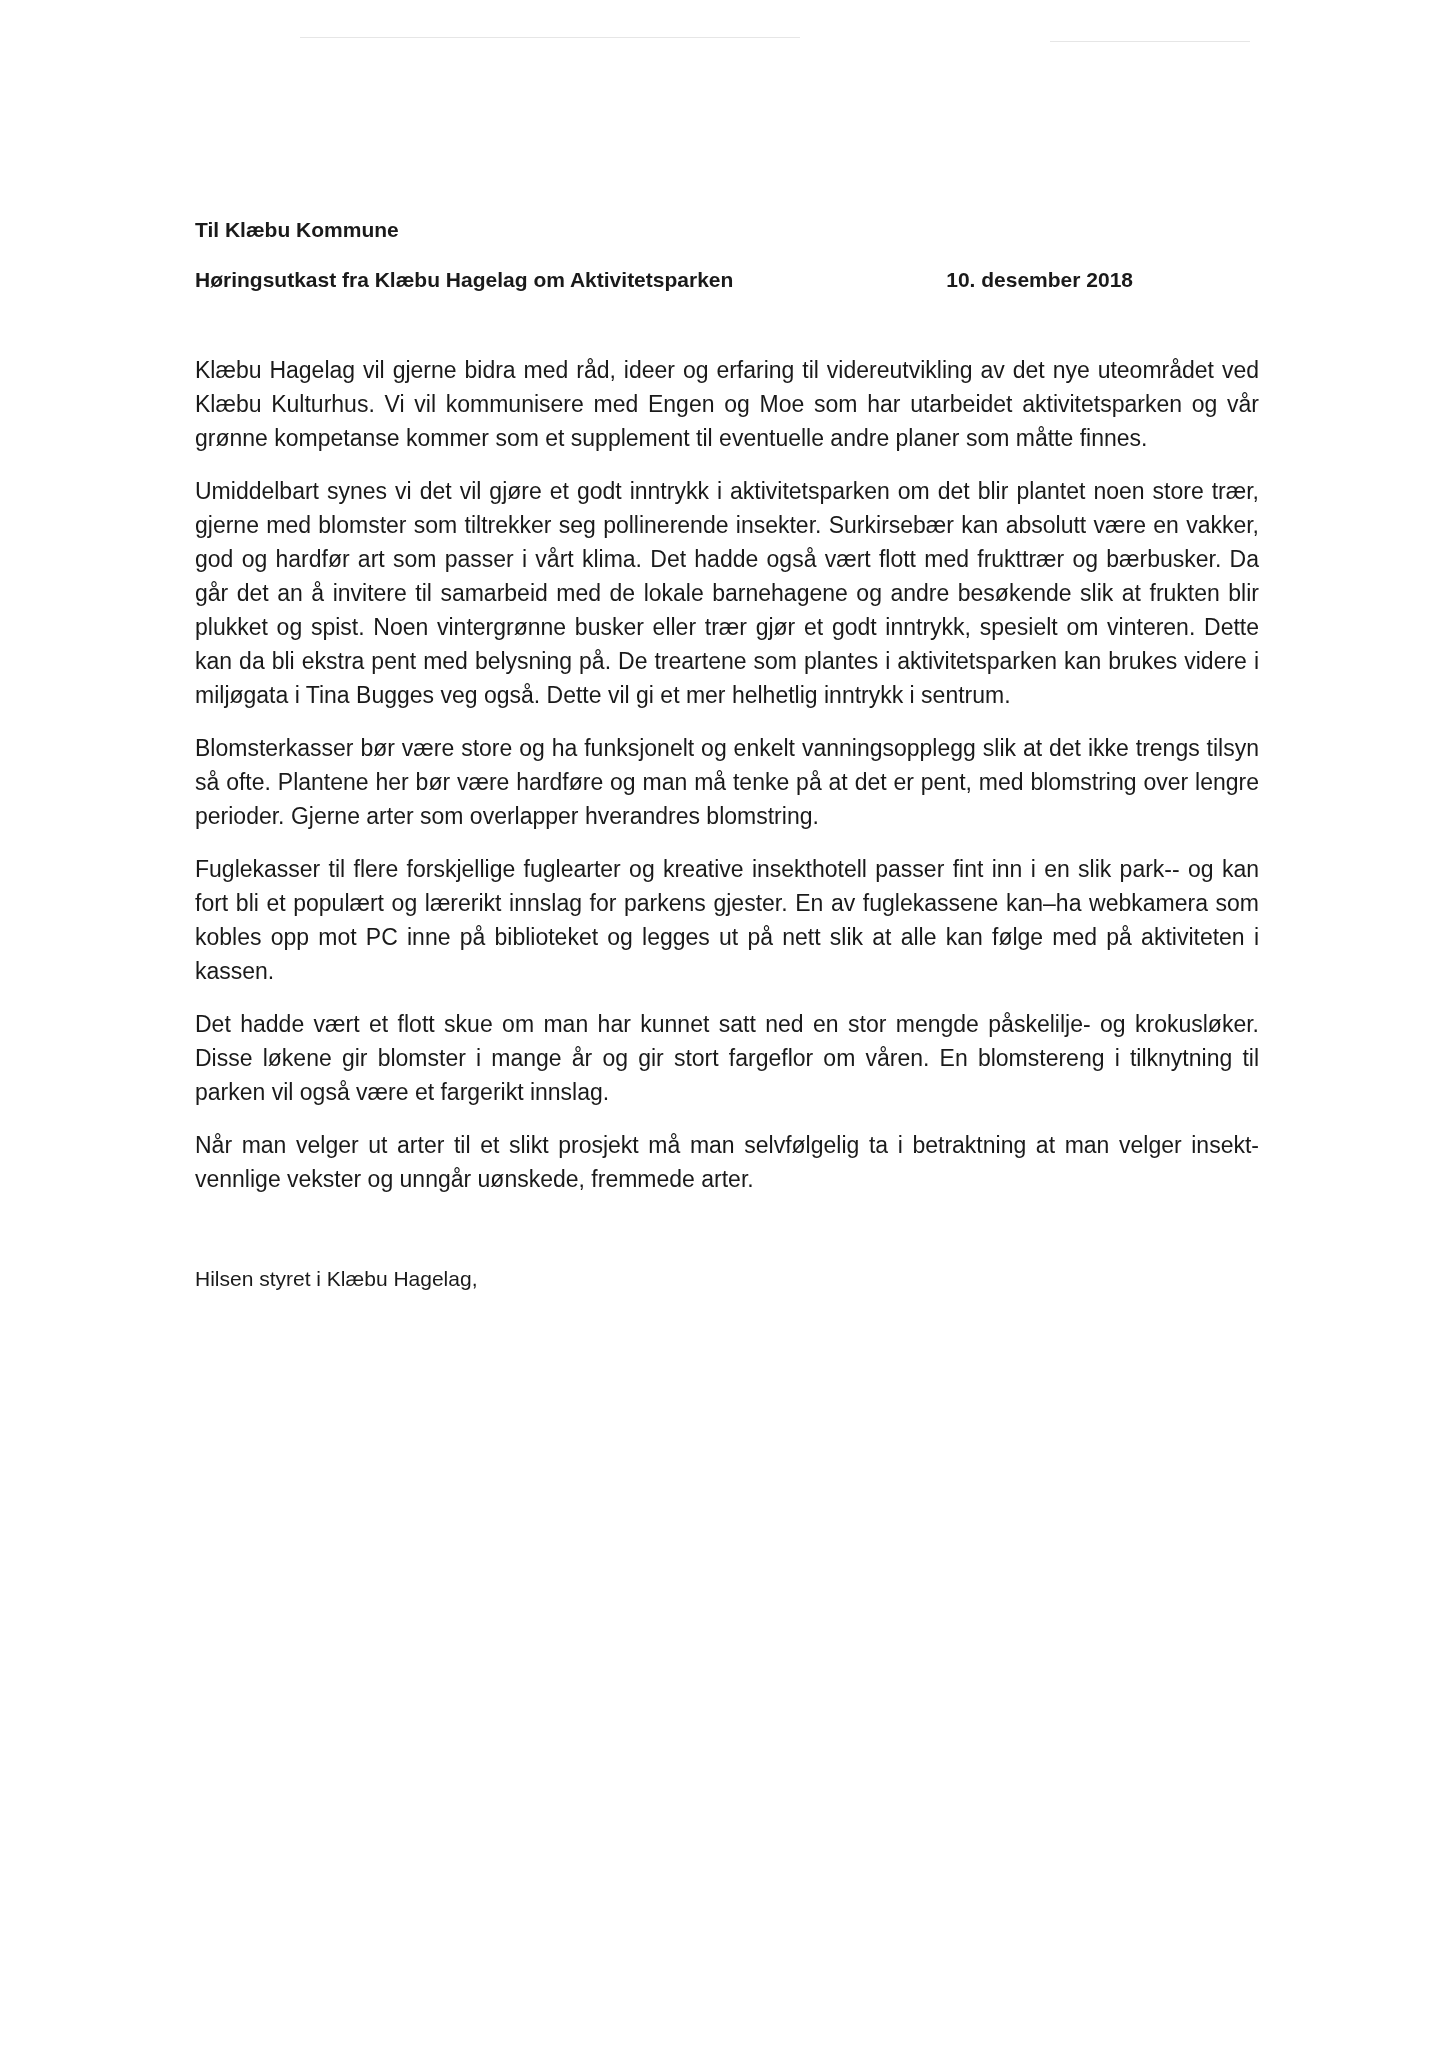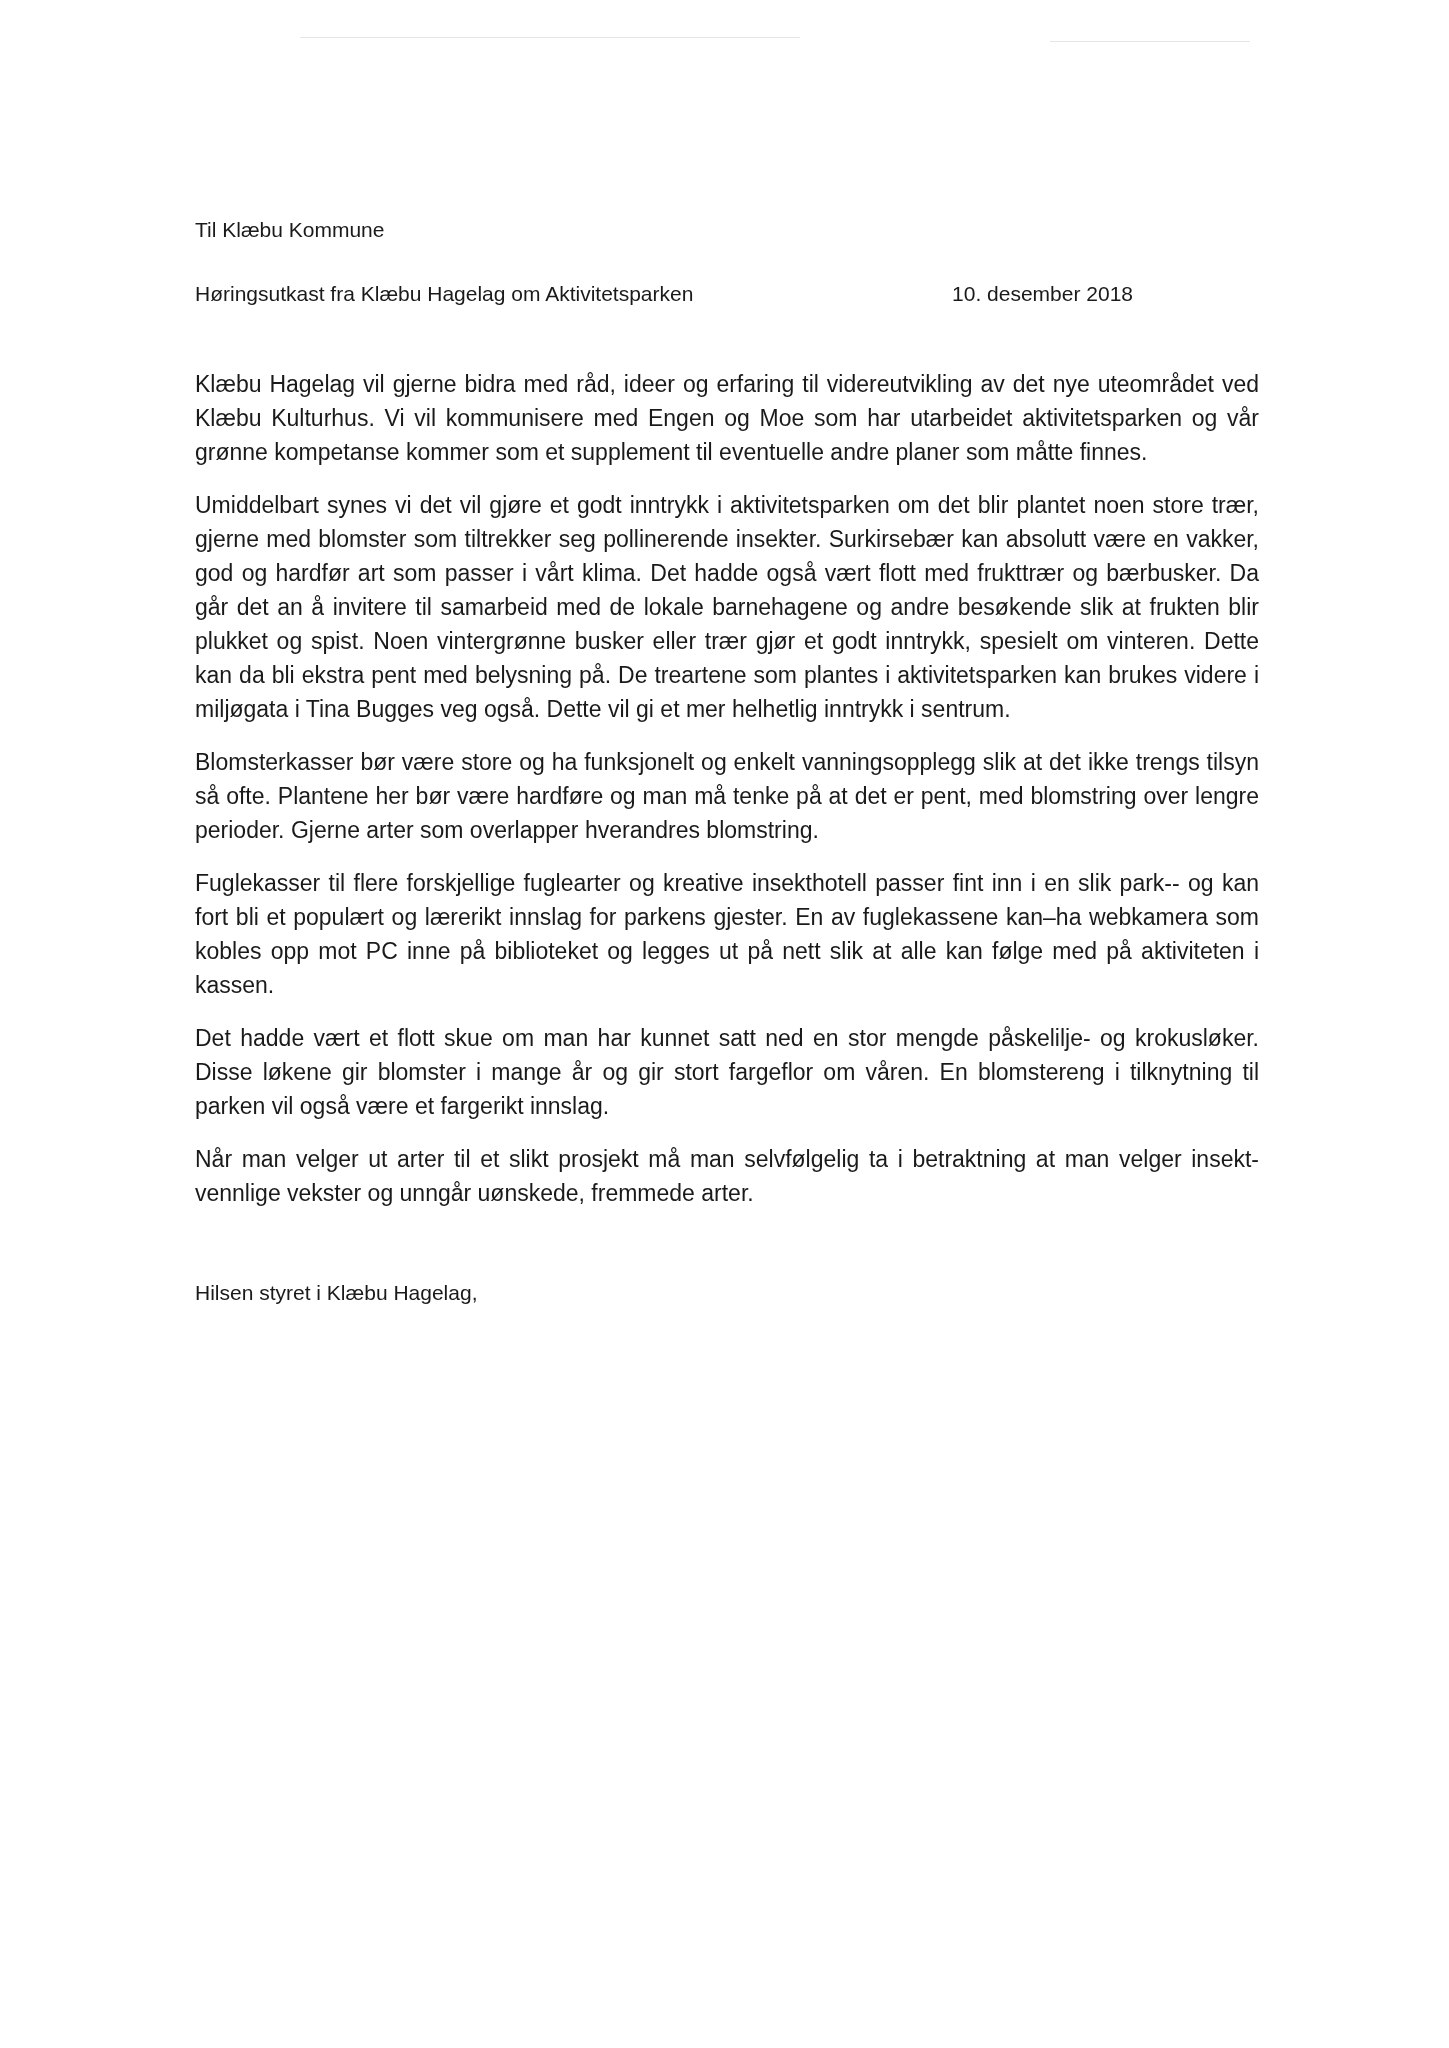--- a/index.html
+++ b/index.html
@@ -1,20 +1,20 @@
 <!DOCTYPE html>
 <html><head>
 <meta charset="utf-8">
 <style>
   html, body { margin:0; padding:0; background:#ffffff; }
   body { width:1449px; height:2048px; position:relative; overflow:hidden;
          font-family:"Liberation Sans", sans-serif; color:#1a1a1a; }
   .page { position:absolute; left:195px; top:213px; width:1064px; }
-  .line { font-size:21px; line-height:34px; margin:0; }
-  .head-row { display:flex; justify-content:space-between; width:938px; margin-top:30px; }
+  .line { font-size:21px; line-height:34px; margin:0;font-weight:bold; }
+  .head-row { display:flex; justify-content:space-between; width:938px; margin-top:16px; }
   .gap-l { margin-top:56px; }
   .para { font-size:23px; line-height:34px; text-align:justify; margin:0 0 19px 0; }
   .sign { margin-top:66px; }
   .sign p { font-size:21px; line-height:34px; margin:17px 0 18px 0; }
   .scan-mark { position:absolute; height:1px; background:#e6e6e6; }
 </style>
 </head>
 <body>
 
 <div class="scan-mark" style="left:300px; top:37px; width:500px;"></div>

